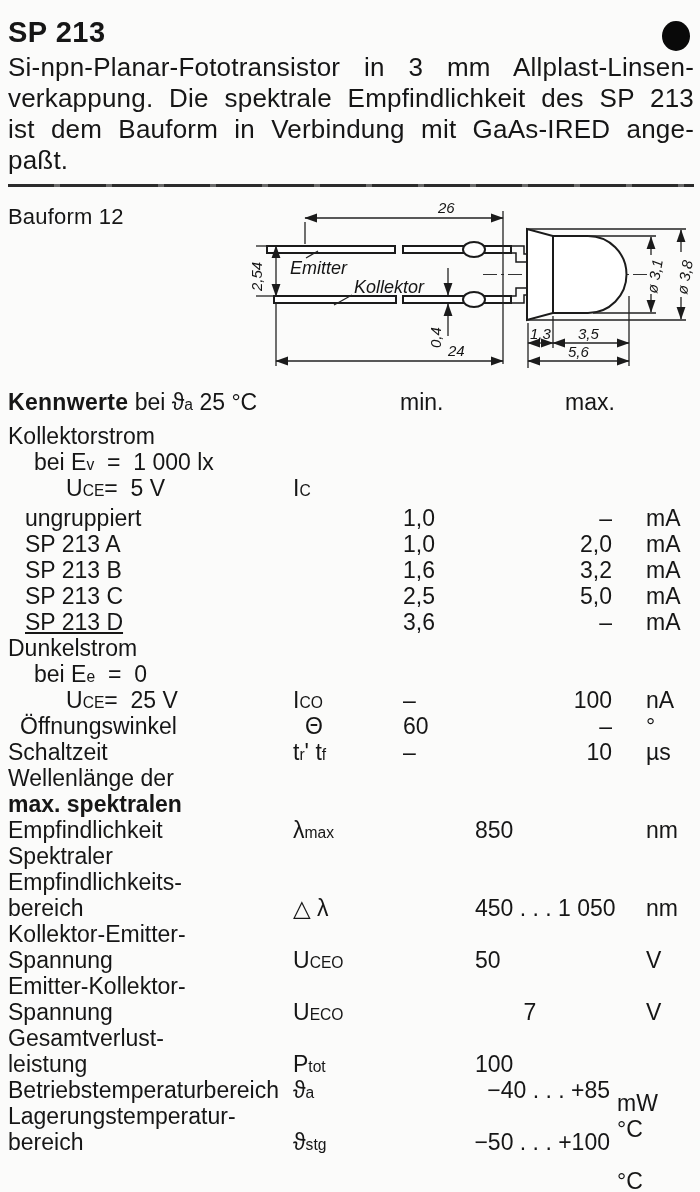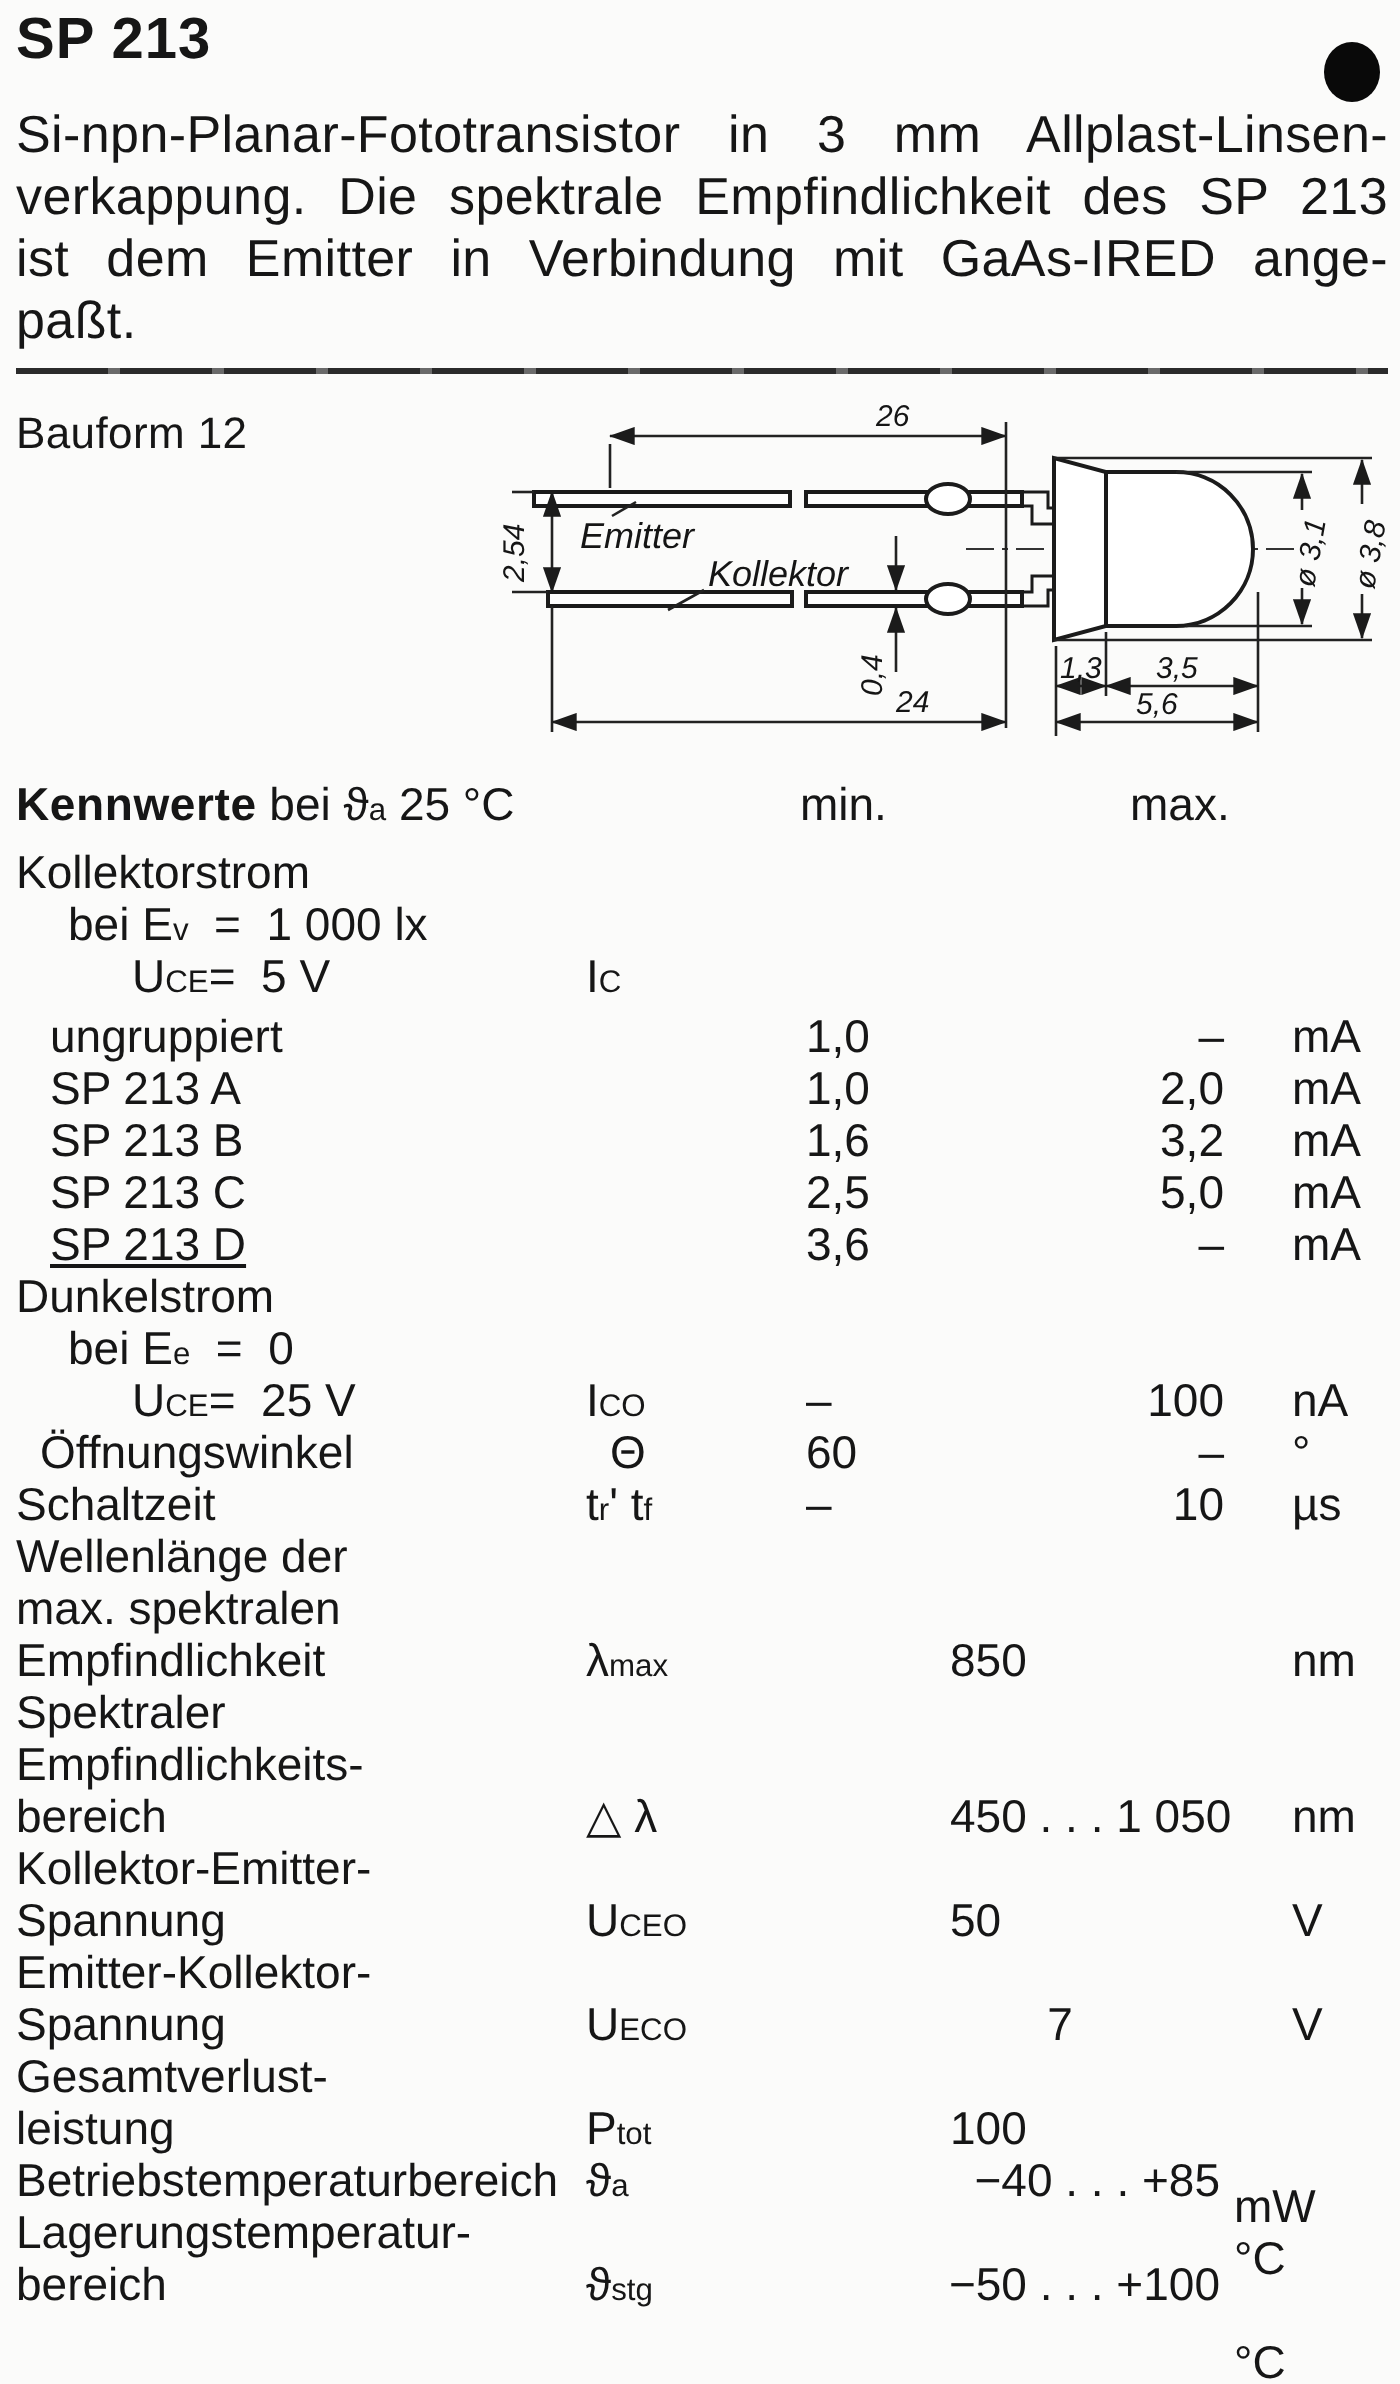--- a/index.html
+++ b/index.html
@@ -2,21 +2,21 @@
 <html><head>
 <meta charset="utf-8">
 <style>
   html,body{margin:0;padding:0;}
   body{
     width:700px;height:1192px;position:relative;overflow:hidden;
     background:#fbfbfa;color:#161616;
     font-family:"Liberation Sans","DejaVu Sans",sans-serif;
   }
   
-  .page-title{position:absolute;left:8px;top:4px;font-size:29px;font-weight:800;letter-spacing:.5px;}
+  .page-title{position:absolute;left:8px;top:16px;font-size:29px;font-weight:800;letter-spacing:.5px;}
   .corner-dot{position:absolute;left:662px;top:21px;width:28px;height:30px;background:#090909;border-radius:50%;}
   
   .intro{position:absolute;left:8px;top:52px;width:686px;font-size:26px;line-height:31px;letter-spacing:.2px;}
   .intro .jline{text-align:justify;text-align-last:justify;white-space:normal;}
   .intro .lline{text-align:left;}
   .rule{position:absolute;left:8px;top:184px;width:686px;height:3px;
         background:repeating-linear-gradient(90deg,#2b2b2b 0 46px,#6a6a6a 46px 52px);}
   
   .bauform{position:absolute;left:8px;top:204px;font-size:22px;letter-spacing:.2px;}
   .drawing{position:absolute;left:248px;top:196px;width:452px;height:190px;}
@@ -49,21 +49,21 @@
 </style>
 </head>
 <body>
 
 <div class="page-title">SP 213</div>
 <div class="corner-dot"></div>
 
 <div class="intro">
   <div class="jline">Si-npn-Planar-Fototransistor in 3 mm Allplast-Linsen-</div>
   <div class="jline">verkappung. Die spektrale Empfindlichkeit des SP 213</div>
-  <div class="jline">ist dem Emitter in Verbindung mit GaAs-IRED ange-</div>
+  <div class="jline">ist dem Bauform in Verbindung mit GaAs-IRED ange-</div>
   <div class="lline">paßt.</div>
 </div>
 
 <div class="rule"></div>
 
 <div class="bauform">Bauform 12</div>
 
 <div class="drawing">
 <svg width="452" height="190" viewBox="0 0 452 190" xmlns="http://www.w3.org/2000/svg">
   <defs>
@@ -173,21 +173,21 @@
     <div class="t-row"><span class="c-label" style="padding-left: 17px;">SP 213 A</span><span class="v-min">1,0</span><span class="v-max">2,0</span><span class="v-unit">mA</span></div>
     <div class="t-row"><span class="c-label" style="padding-left: 17px;">SP 213 B</span><span class="v-min">1,6</span><span class="v-max">3,2</span><span class="v-unit">mA</span></div>
     <div class="t-row"><span class="c-label" style="padding-left: 17px;">SP 213 C</span><span class="v-min">2,5</span><span class="v-max">5,0</span><span class="v-unit">mA</span></div>
     <div class="t-row"><span class="c-label" style="padding-left: 17px; text-decoration: underline;">SP 213 D</span><span class="v-min">3,6</span><span class="v-max">–</span><span class="v-unit">mA</span></div>
     <div class="t-row"><span class="c-label" style="padding-left: 0px;">Dunkelstrom</span></div>
     <div class="t-row"><span class="c-label" style="padding-left: 26px;">bei E<sub>e</sub>&nbsp; =&nbsp; 0</span></div>
     <div class="t-row"><span class="c-label" style="padding-left: 58px;">U<sub>CE</sub>=&nbsp; 25 V</span><span class="c-sym">I<sub>CO</sub></span><span class="v-min">–</span><span class="v-max">100</span><span class="v-unit">nA</span></div>
     <div class="t-row"><span class="c-label" style="padding-left: 0px; margin-left: 12px;">Öffnungswinkel</span><span class="c-sym">Θ</span><span class="v-min">60</span><span class="v-max">–</span><span class="v-unit">°</span></div>
     <div class="t-row"><span class="c-label" style="padding-left: 0px;">Schaltzeit</span><span class="c-sym">t<sub>r</sub>' t<sub>f</sub></span><span class="v-min">–</span><span class="v-max">10</span><span class="v-unit">µs</span></div>
     <div class="t-row"><span class="c-label" style="padding-left: 0px;">Wellenlänge der</span></div>
-    <div class="t-row"><span class="c-label" style="padding-left: 0px;">max. spektralen</span></div>
+    <div class="t-row"><span class="c-label" style="padding-left: 0px; font-weight: bold;">max. spektralen</span></div>
     <div class="t-row"><span class="c-label" style="padding-left: 0px;">Empfindlichkeit</span><span class="c-sym">λ<sub>max</sub></span><span class="v-mid-left">850</span><span class="v-unit">nm</span></div>
     <div class="t-row"><span class="c-label" style="padding-left: 0px;">Spektraler</span></div>
     <div class="t-row"><span class="c-label" style="padding-left: 0px;">Empfindlichkeits-</span></div>
     <div class="t-row"><span class="c-label" style="padding-left: 0px;">bereich</span><span class="c-sym">△ λ</span><span class="v-mid-left">450 . . . 1&nbsp;050</span><span class="v-unit">nm</span></div>
     <div class="t-row"><span class="c-label" style="padding-left: 0px;">Kollektor-Emitter-</span></div>
     <div class="t-row"><span class="c-label" style="padding-left: 0px;">Spannung</span><span class="c-sym">U<sub>CEO</sub></span><span class="v-mid-left">50</span><span class="v-unit">V</span></div>
     <div class="t-row"><span class="c-label" style="padding-left: 0px;">Emitter-Kollektor-</span></div>
     <div class="t-row"><span class="c-label" style="padding-left: 0px;">Spannung</span><span class="c-sym">U<sub>ECO</sub></span><span class="v-mid-center">7</span><span class="v-unit">V</span></div>
     <div class="t-row"><span class="c-label" style="padding-left: 0px;">Gesamtverlust-</span></div>
     <div class="t-row"><span class="c-label" style="padding-left: 0px;">leistung</span><span class="c-sym">P<sub>tot</sub></span><span class="v-mid-left">100</span><span class="v-unit wide">mW</span></div>

